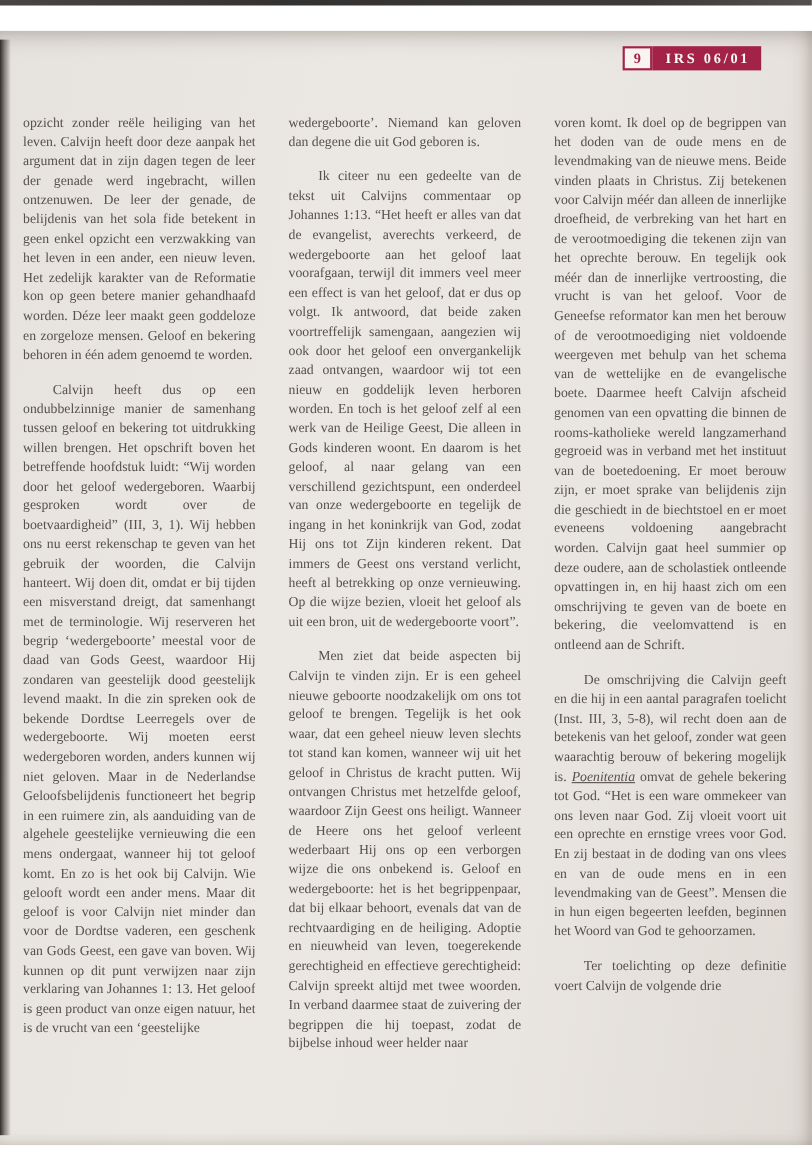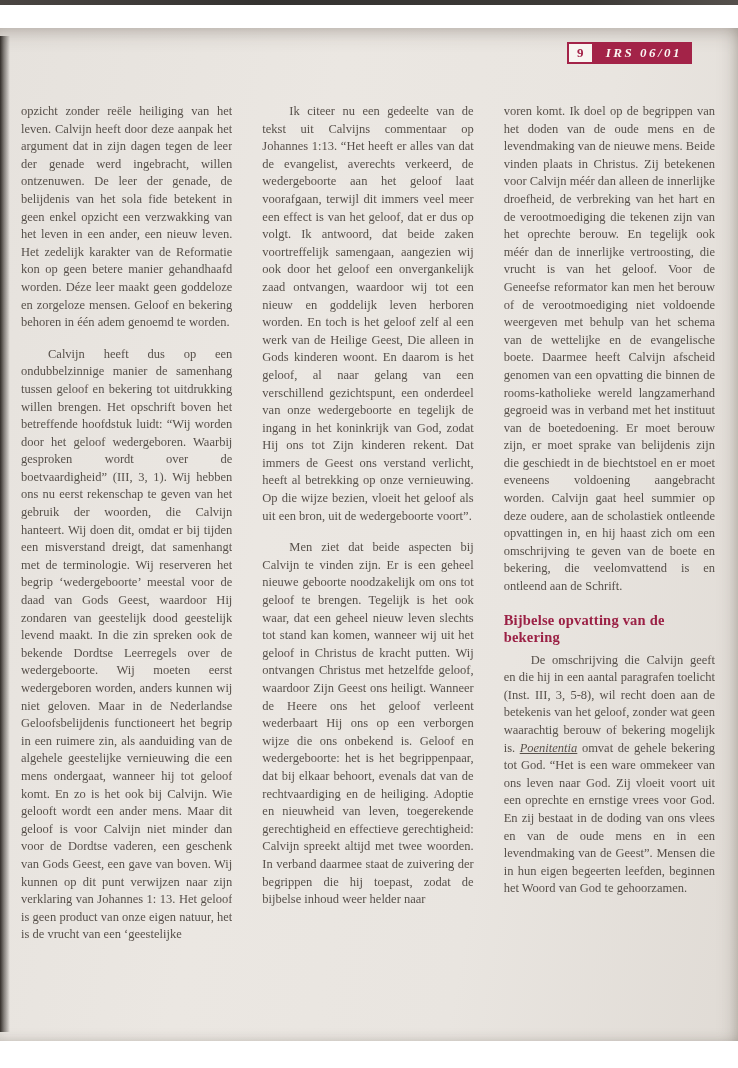--- a/index.html
+++ b/index.html
@@ -43,21 +43,20 @@
     display: flex; align-items: center; justify-content: center;
   }
   .badge-issue {
     background: #a32348;
     color: #fbf7f3;
     font-weight: bold; font-size: 13px;
     letter-spacing: 2.5px;
     display: flex; align-items: center;
     padding: 0 10px 0 12px;
     white-space: nowrap;
-    font-style: italic;
   }
   .columns {
     position: absolute; left: 21px; top: 75px;
     width: 694px; height: 915px;
     display: flex; gap: 30px;
   }
   .col { flex: 1 1 0; overflow: hidden; }
   .para {
     margin: 0 0 14px 0;
     font-size: 12.5px;
@@ -89,22 +88,23 @@
     <span class="badge-num">9</span>
     <span class="badge-issue">IRS 06/01</span>
   </div>
 
   <div class="columns">
     <div class="col">
         <p class="para">opzicht zonder reële heiliging van het leven. Calvijn heeft door deze aanpak het argument dat in zijn dagen tegen de leer der genade werd ingebracht, willen ontzenuwen. De leer der genade, de belijdenis van het sola fide betekent in geen enkel opzicht een verzwakking van het leven in een ander, een nieuw leven. Het zedelijk karakter van de Reformatie kon op geen betere manier gehandhaafd worden. Déze leer maakt geen goddeloze en zorgeloze mensen. Geloof en bekering behoren in één adem genoemd te worden.</p>
         <p class="para indent">Calvijn heeft dus op een ondubbelzinnige manier de samenhang tussen geloof en bekering tot uitdrukking willen brengen. Het opschrift boven het betreffende hoofdstuk luidt: “Wij worden door het geloof wedergeboren. Waarbij gesproken wordt over de boetvaardigheid” (III, 3, 1). Wij hebben ons nu eerst rekenschap te geven van het gebruik der woorden, die Calvijn hanteert. Wij doen dit, omdat er bij tijden een misverstand dreigt, dat samenhangt met de terminologie. Wij reserveren het begrip ‘wedergeboorte’ meestal voor de daad van Gods Geest, waardoor Hij zondaren van geestelijk dood geestelijk levend maakt. In die zin spreken ook de bekende Dordtse Leerregels over de wedergeboorte. Wij moeten eerst wedergeboren worden, anders kunnen wij niet geloven. Maar in de Nederlandse Geloofsbelijdenis functioneert het begrip in een ruimere zin, als aanduiding van de algehele geestelijke vernieuwing die een mens ondergaat, wanneer hij tot geloof komt. En zo is het ook bij Calvijn. Wie gelooft wordt een ander mens. Maar dit geloof is voor Calvijn niet minder dan voor de Dordtse vaderen, een geschenk van Gods Geest, een gave van boven. Wij kunnen op dit punt verwijzen naar zijn verklaring van Johannes 1: 13. Het geloof is geen product van onze eigen natuur, het is de vrucht van een ‘geestelijke</p>
       </div>
     <div class="col">
+        <p class="para">wedergeboorte’. Niemand kan geloven dan degene die uit God geboren is.</p>
         <p class="para indent">Ik citeer nu een gedeelte van de tekst uit Calvijns commentaar op Johannes 1:13. “Het heeft er alles van dat de evangelist, averechts verkeerd, de wedergeboorte aan het geloof laat voorafgaan, terwijl dit immers veel meer een effect is van het geloof, dat er dus op volgt. Ik antwoord, dat beide zaken voortreffelijk samengaan, aangezien wij ook door het geloof een onvergankelijk zaad ontvangen, waardoor wij tot een nieuw en goddelijk leven herboren worden. En toch is het geloof zelf al een werk van de Heilige Geest, Die alleen in Gods kinderen woont. En daarom is het geloof, al naar gelang van een verschillend gezichtspunt, een onderdeel van onze wedergeboorte en tegelijk de ingang in het koninkrijk van God, zodat Hij ons tot Zijn kinderen rekent. Dat immers de Geest ons verstand verlicht, heeft al betrekking op onze vernieuwing. Op die wijze bezien, vloeit het geloof als uit een bron, uit de wedergeboorte voort”.</p>
         <p class="para indent">Men ziet dat beide aspecten bij Calvijn te vinden zijn. Er is een geheel nieuwe geboorte noodzakelijk om ons tot geloof te brengen. Tegelijk is het ook waar, dat een geheel nieuw leven slechts tot stand kan komen, wanneer wij uit het geloof in Christus de kracht putten. Wij ontvangen Christus met hetzelfde geloof, waardoor Zijn Geest ons heiligt. Wanneer de Heere ons het geloof verleent wederbaart Hij ons op een verborgen wijze die ons onbekend is. Geloof en wedergeboorte: het is het begrippenpaar, dat bij elkaar behoort, evenals dat van de rechtvaardiging en de heiliging. Adoptie en nieuwheid van leven, toegerekende gerechtigheid en effectieve gerechtigheid: Calvijn spreekt altijd met twee woorden. In verband daarmee staat de zuivering der begrippen die hij toepast, zodat de bijbelse inhoud weer helder naar</p>
       </div>
     <div class="col">
         <p class="para">voren komt. Ik doel op de begrippen van het doden van de oude mens en de levendmaking van de nieuwe mens. Beide vinden plaats in Christus. Zij betekenen voor Calvijn méér dan alleen de innerlijke droefheid, de verbreking van het hart en de verootmoediging die tekenen zijn van het oprechte berouw. En tegelijk ook méér dan de innerlijke vertroosting, die vrucht is van het geloof. Voor de Geneefse reformator kan men het berouw of de verootmoediging niet voldoende weergeven met behulp van het schema van de wettelijke en de evangelische boete. Daarmee heeft Calvijn afscheid genomen van een opvatting die binnen de rooms-katholieke wereld langzamerhand gegroeid was in verband met het instituut van de boetedoening. Er moet berouw zijn, er moet sprake van belijdenis zijn die geschiedt in de biechtstoel en er moet eveneens voldoening aangebracht worden. Calvijn gaat heel summier op deze oudere, aan de scholastiek ontleende opvattingen in, en hij haast zich om een omschrijving te geven van de boete en bekering, die veelomvattend is en ontleend aan de Schrift.</p>
-        <h3 class="section-heading">Bijbelse opvatting van de bekering</h3>
         <p class="para indent">De omschrijving die Calvijn geeft en die hij in een aantal paragrafen toelicht (Inst. III, 3, 5-8), wil recht doen aan de betekenis van het geloof, zonder wat geen waarachtig berouw of bekering mogelijk is. <em>Poenitentia</em> omvat de gehele bekering tot God. “Het is een ware ommekeer van ons leven naar God. Zij vloeit voort uit een oprechte en ernstige vrees voor God. En zij bestaat in de doding van ons vlees en van de oude mens en in een levendmaking van de Geest”. Mensen die in hun eigen begeerten leefden, beginnen het Woord van God te gehoorzamen.</p>
+        <p class="para indent">Ter toelichting op deze definitie voert Calvijn de volgende drie</p>
       </div>
   </div>
 </div>
 
 </body></html>

